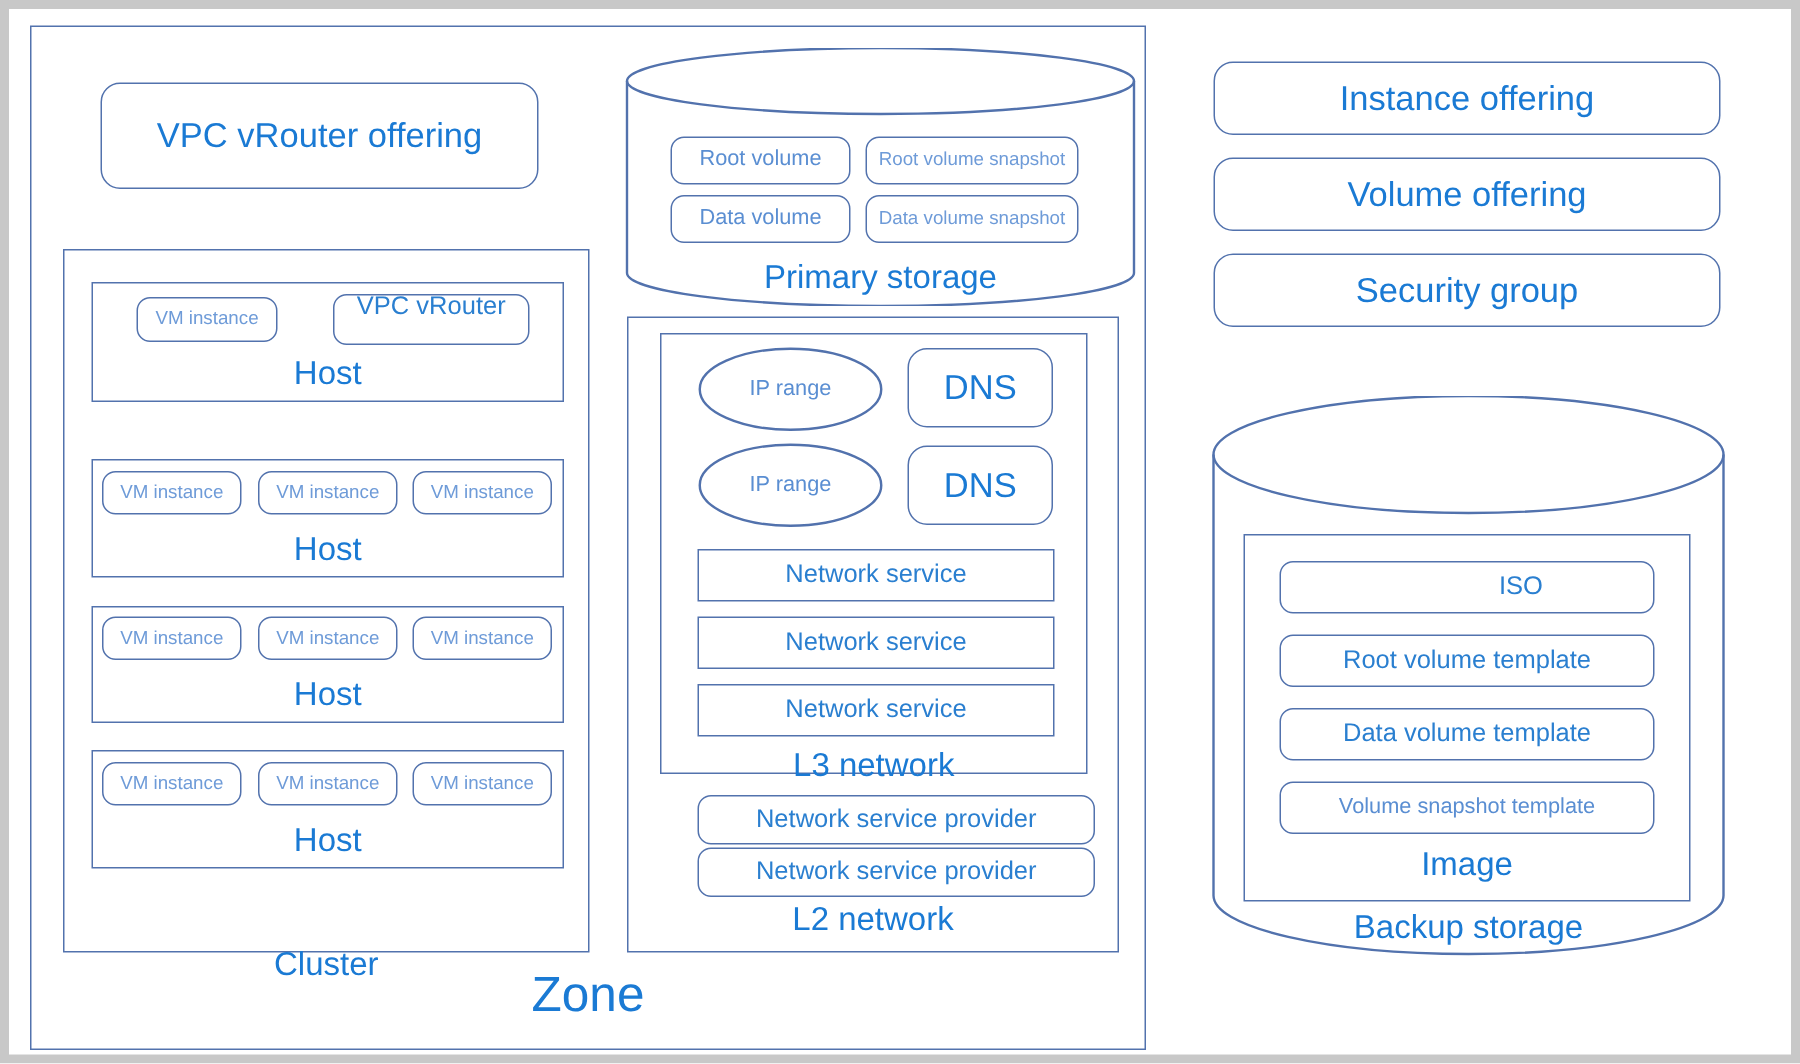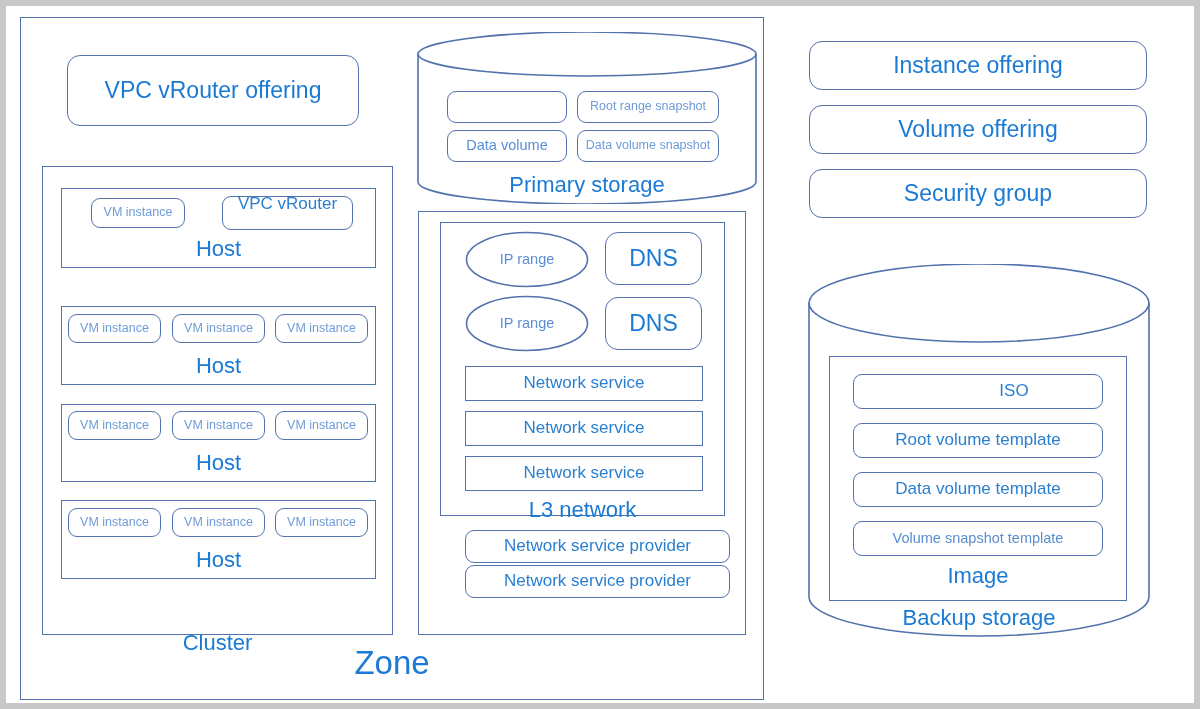--- a/index.html
+++ b/index.html
@@ -103,31 +103,33 @@
 
   <div class="cyl" style="left:410px; top:26px; width:342px; height:172px;">
     <svg width="342" height="172" viewBox="0 0 342 172">
       <path d="M2,22 L2,150 A169,22 0 0 0 340,150 L340,22" fill="none" stroke="#5272ad" stroke-width="1.6"></path>
       <ellipse cx="171" cy="22" rx="169" ry="22" fill="none" stroke="#5272ad" stroke-width="1.6"></ellipse>
     </svg>
   </div>
   <div class="lbl t-group" style="left:410px; top:163px; width:342px; height:32px;">Primary storage</div>
 
   <div class="box rnd" style="left:441px; top:85px; width:120px; height:32px;"></div>
+  <div class="lbl t-item-sm" style="left:441px; top:85px; width:120px; height:32px;">Root volume</div>
 
   <div class="box rnd" style="left:571px; top:85px; width:142px; height:32px;"></div>
-  <div class="lbl t-tiny wrap" style="left:571px; top:85px; width:142px; height:32px; padding:0 6px;">Root range snapshot</div>
+  <div class="lbl t-tiny wrap" style="left:571px; top:85px; width:142px; height:32px; padding:0 6px;">Root volume snapshot</div>
 
   <div class="box rnd" style="left:441px; top:124px; width:120px; height:32px;"></div>
   <div class="lbl t-item-sm" style="left:441px; top:124px; width:120px; height:32px;">Data volume</div>
 
   <div class="box rnd" style="left:571px; top:124px; width:142px; height:32px;"></div>
   <div class="lbl t-tiny wrap" style="left:571px; top:124px; width:142px; height:32px; padding:0 6px;">Data volume snapshot</div>
 
   <div class="box sharp" style="left:412px; top:205px; width:328px; height:424px;"></div>
+  <div class="lbl t-group" style="left:412px; top:590px; width:328px; height:34px;">L2 network</div>
 
   <div class="box sharp" style="left:434px; top:216px; width:285px; height:294px;"></div>
   <div class="lbl t-group" style="left:434px; top:489px; width:285px; height:30px;">L3 network</div>
 
   <div class="cyl" style="left:459px; top:225px; width:124px; height:57px;">
     <svg width="124" height="57" viewBox="0 0 124 57">
       <ellipse cx="62" cy="28.5" rx="60.5" ry="27" fill="none" stroke="#5272ad" stroke-width="1.6"></ellipse>
     </svg>
   </div>
   <div class="lbl t-item-sm" style="left:459px; top:225px; width:124px; height:57px;">IP range</div>

